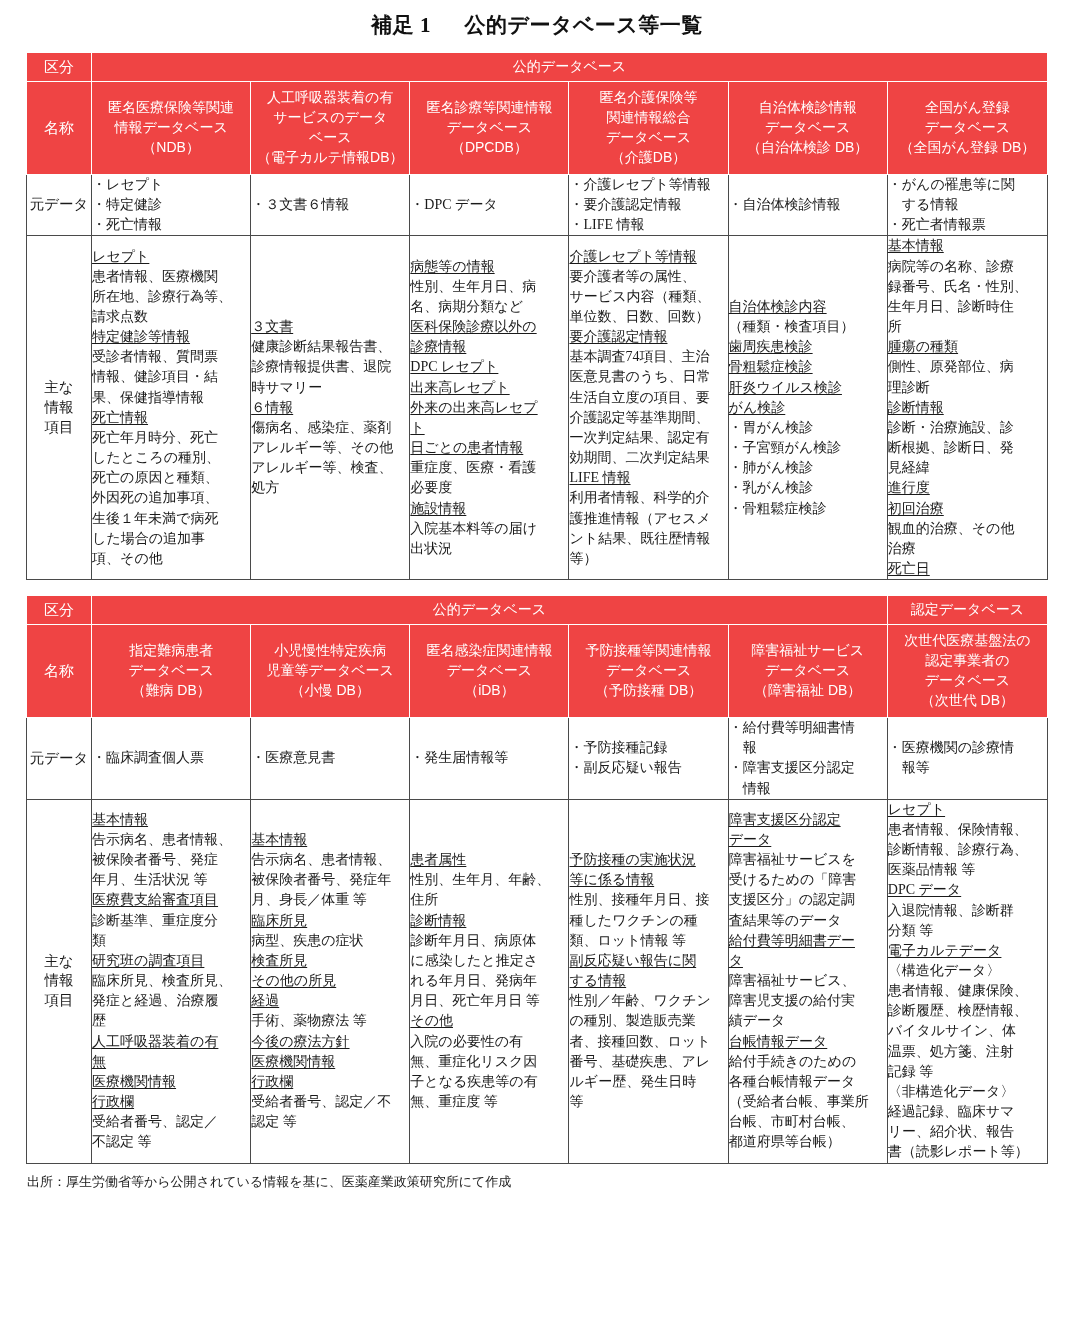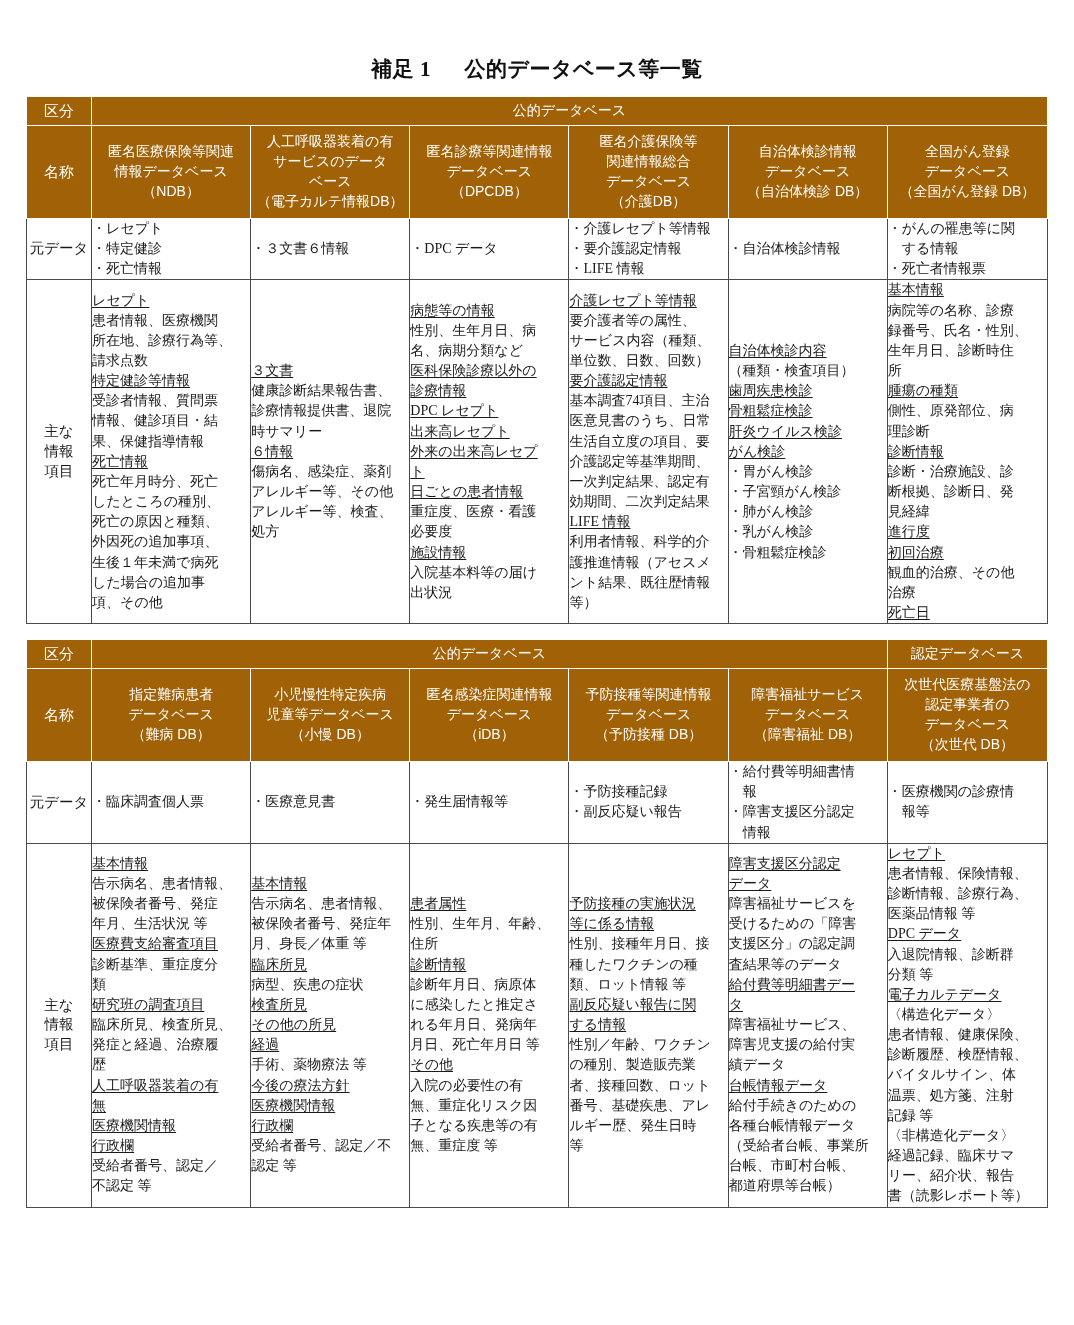--- a/index.html
+++ b/index.html
@@ -25,41 +25,40 @@
 
   
   .doc-title {
     text-align: center;
     font-size: 21px;
     font-weight: bold;
     letter-spacing: 0.5px;
     padding-top: 11px;
     padding-bottom: 13px;
     color: #111111;
-    margin-top: 44px;
   }
   .doc-title .t-num { margin-right: 4px; }
   .doc-title .t-gap { display: inline-block; width: 18px; }
 
   
   table.dbtable {
     border-collapse: collapse;
     table-layout: fixed;
     width: 1022px;
     border: 1px solid #3a3a3a;
   }
   table.dbtable td {
     border: 1px solid #4a4a4a;
     vertical-align: middle;
     padding: 0;
   }
 
   
   .hd {
-    background: #a16207;
+    background: #ef4444;
     color: #ffffff;
     text-align: center;
     font-family: "Liberation Sans", "DejaVu Sans", sans-serif;
     font-size: 14px;
     line-height: 1.42;
     border-color: #ffffff !important;
   }
   .hd.kubun { font-size: 15px; }
   .hd.name-label { font-size: 15px; }
   .hd-band { height: 28px; }
@@ -488,14 +487,15 @@
             <span class="ln">記録 等</span>
             <span class="ln">〈非構造化データ〉</span>
             <span class="ln">経過記録、臨床サマ</span>
             <span class="ln">リー、紹介状、報告</span>
             <span class="ln">書（読影レポート等）</span>
           </td>
       </tr>
     </tbody>
   </table>
 
+  <div class="source-note">出所：厚生労働省等から公開されている情報を基に、医薬産業政策研究所にて作成</div>
 
 </div>
 
 </body></html>

